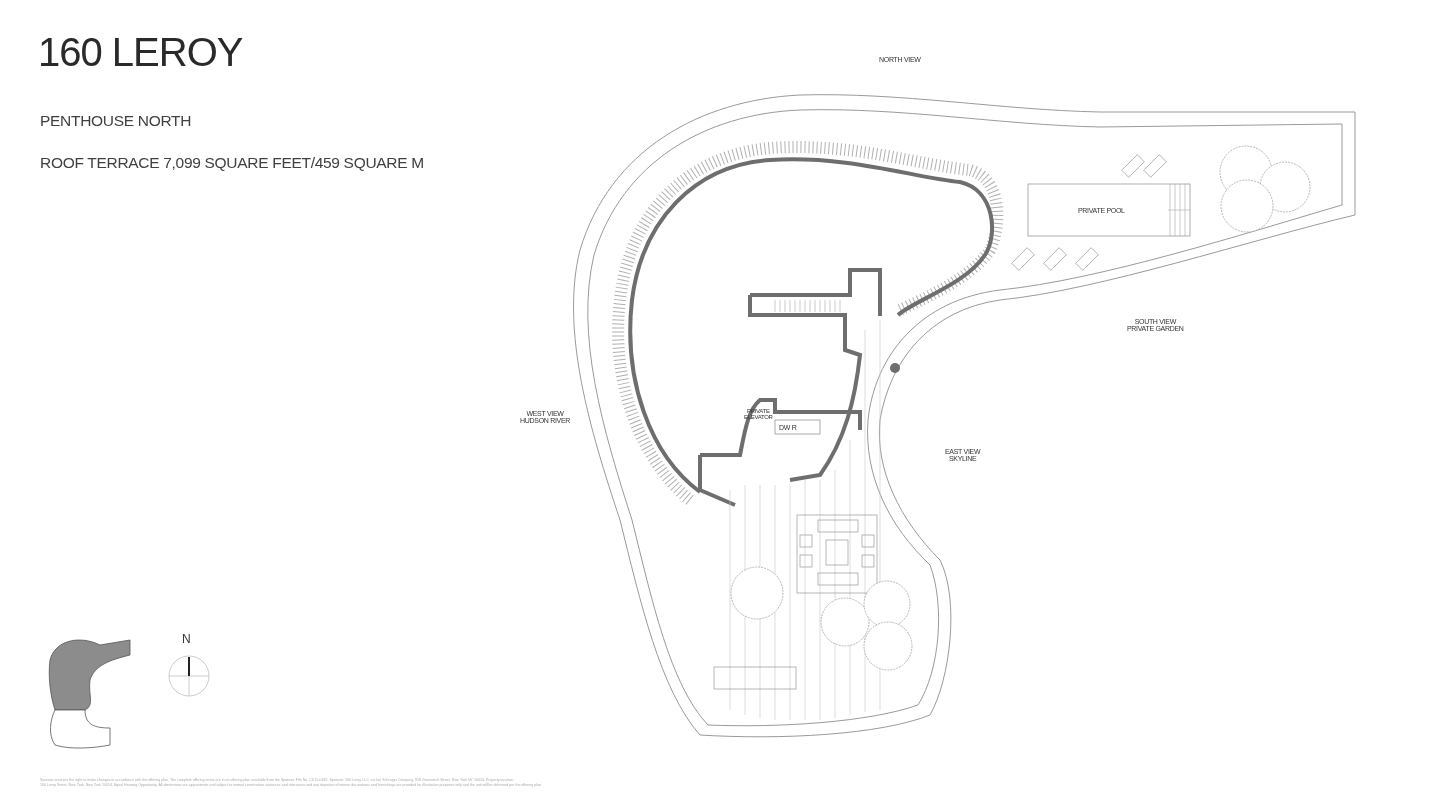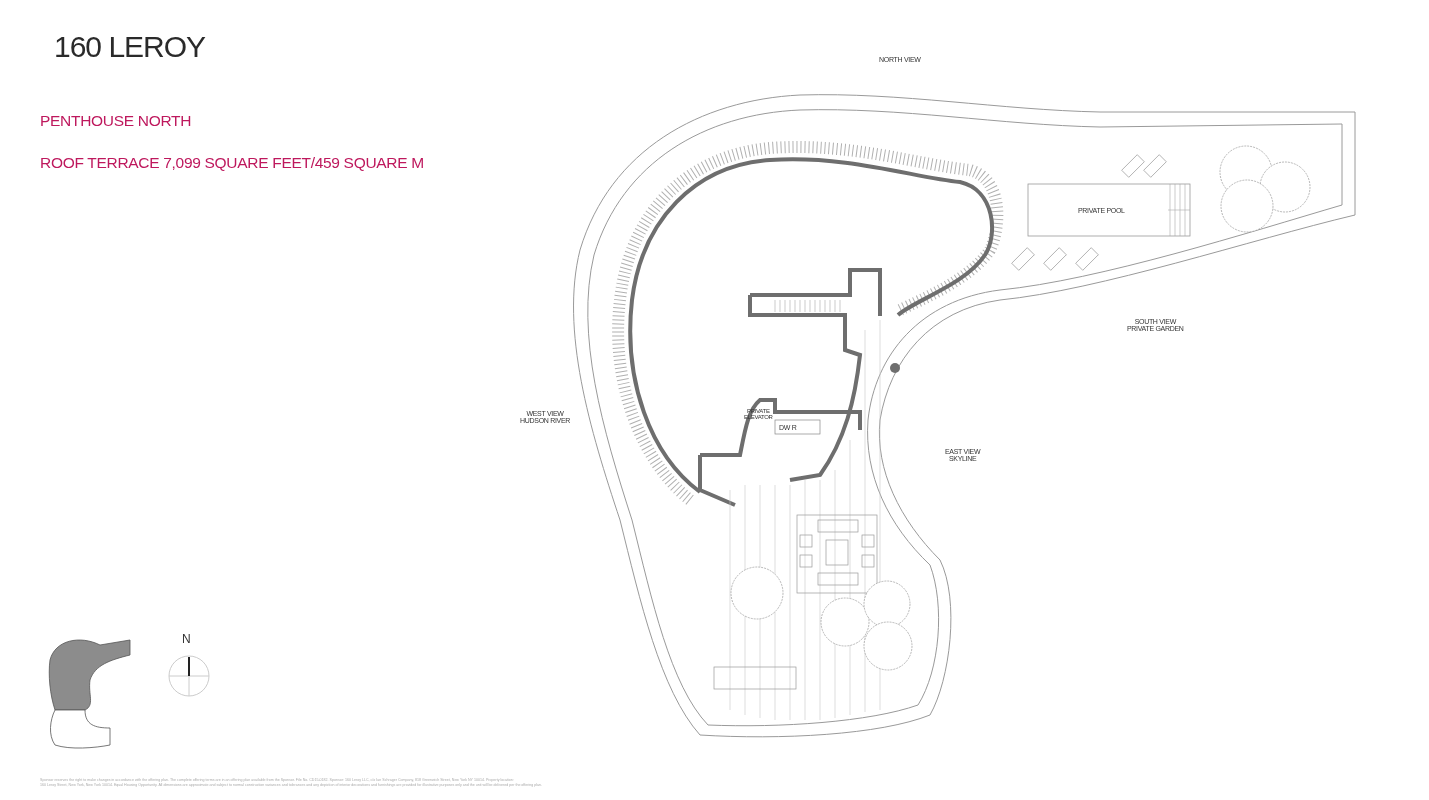--- a/index.html
+++ b/index.html
@@ -1,20 +1,20 @@
 <!DOCTYPE html>
 <html><head>
 <meta charset="utf-8">
 <style>
   html, body { margin: 0; padding: 0; background: #ffffff; }
   body { width: 1429px; height: 800px; position: relative; overflow: hidden;
          font-family: "Liberation Sans", sans-serif; color: #333; }
-  .title { position: absolute; left: 54px; top: 30px; font-size: 30px; font-weight: 300;
+  .title { position: absolute; left: 38px; top: 30px; font-size: 40px; font-weight: 300;
            letter-spacing: -1px; color: #2a2a2a; }
-  .sub { position: absolute; left: 40px; font-size: 15.5px; color: #be185d; letter-spacing: -0.3px; }
+  .sub { position: absolute; left: 40px; font-size: 15.5px; color: #404040; letter-spacing: -0.3px; }
   .lbl { position: absolute; font-size: 7px; color: #333; text-align: center; line-height: 7px;
          letter-spacing: -0.3px; white-space: nowrap; }
   .fine { position: absolute; left: 40px; top: 778px; font-size: 3.6px; color: #aaa; line-height: 5px;
           width: 600px; white-space: nowrap; overflow: hidden; }
   svg { position: absolute; left: 0; top: 0; }
 </style>
 </head>
 <body>
 
 <div class="title">160 LEROY</div>

